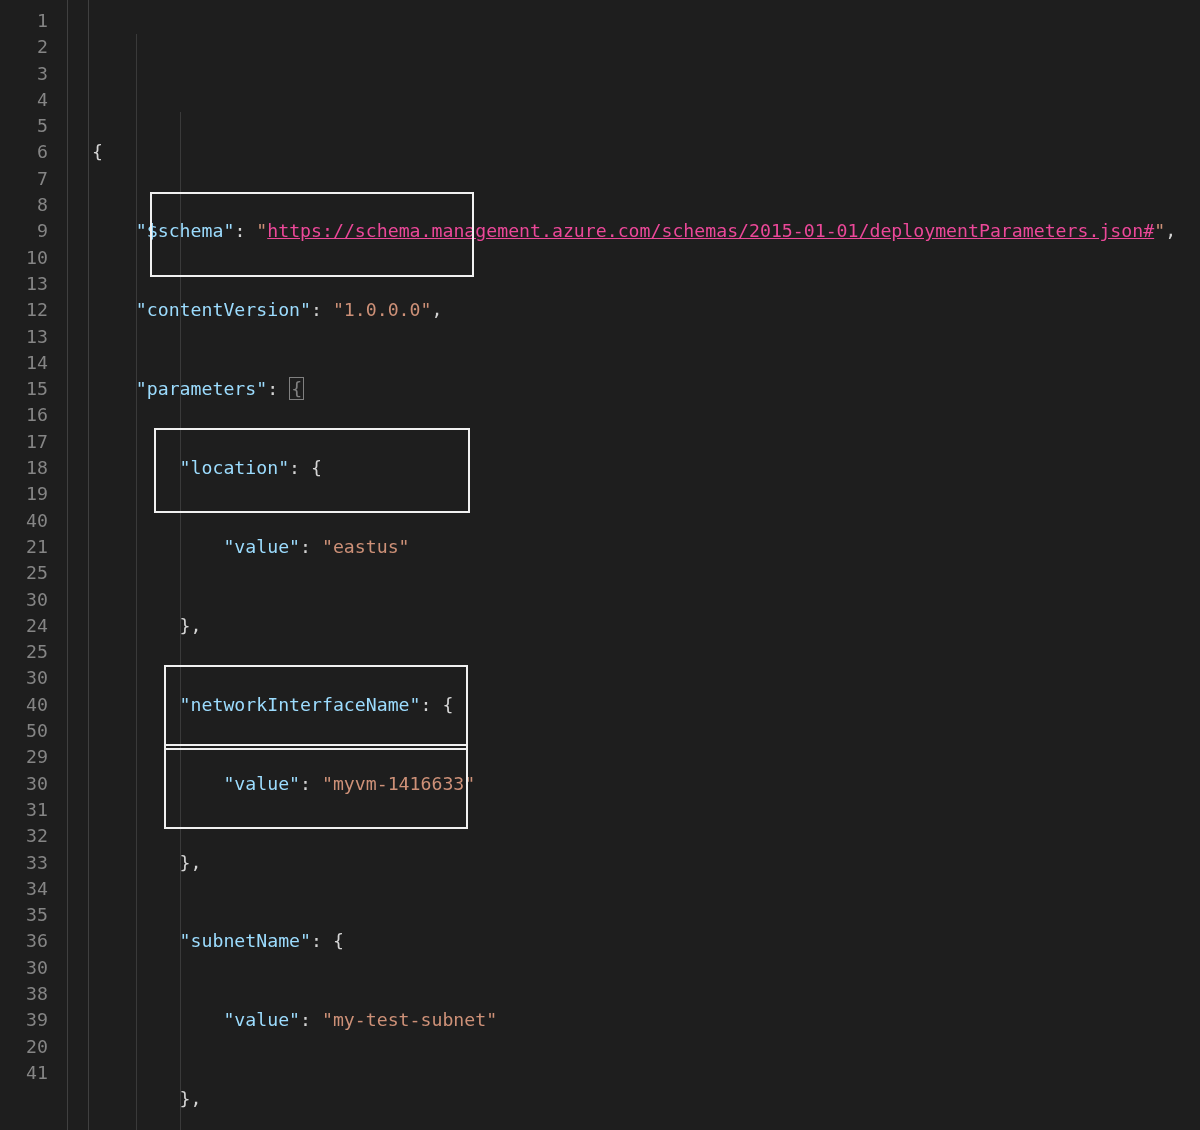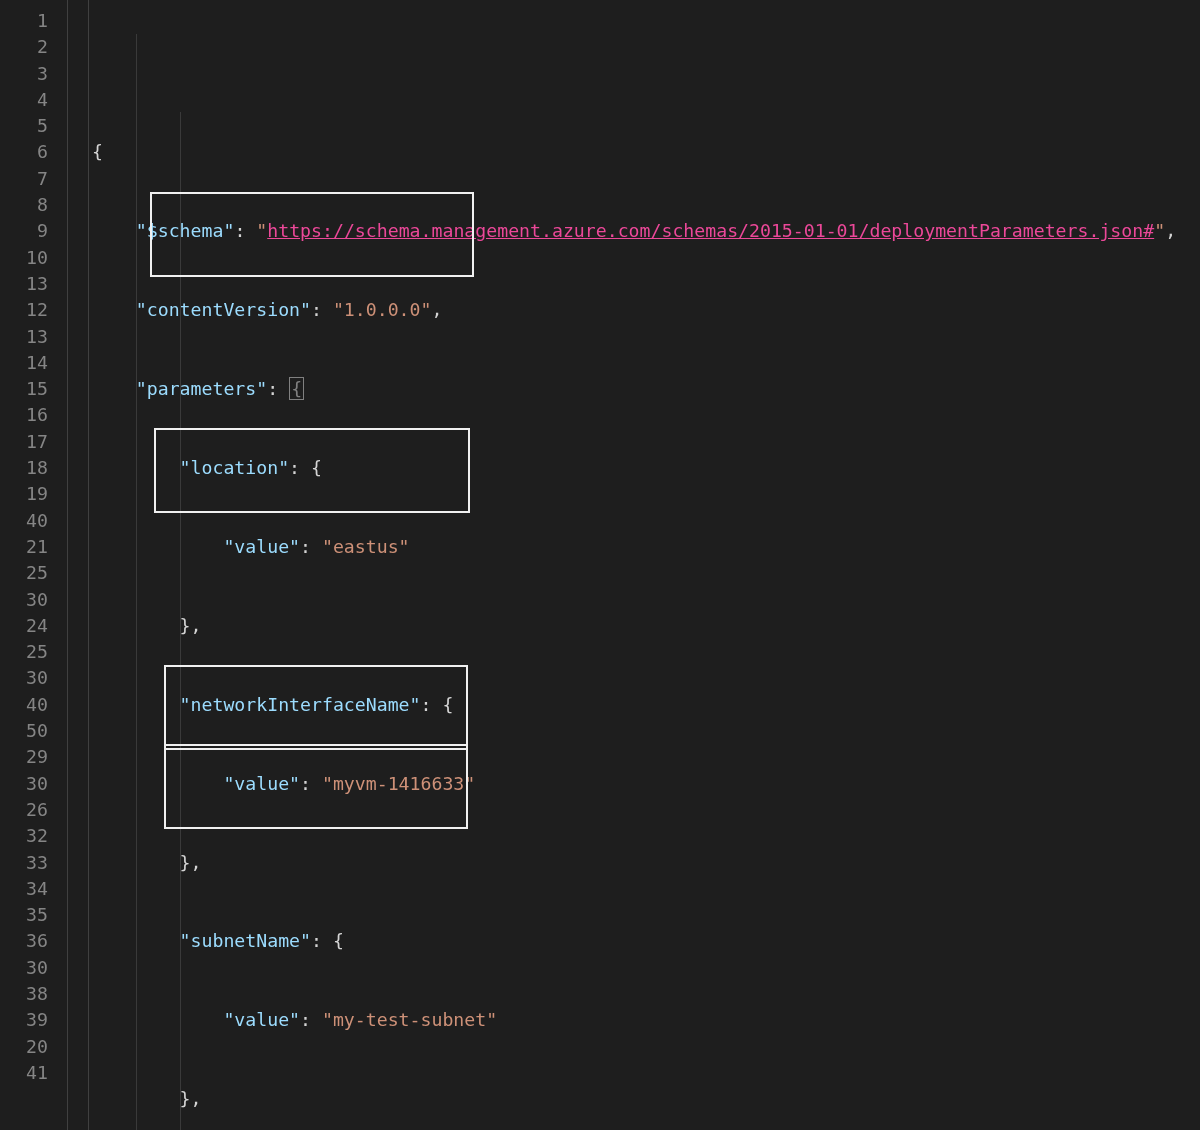--- a/index.html
+++ b/index.html
@@ -92,21 +92,21 @@
     <div class="ln">21</div>
     <div class="ln">25</div>
     <div class="ln">30</div>
     <div class="ln">24</div>
     <div class="ln">25</div>
     <div class="ln">30</div>
     <div class="ln">40</div>
     <div class="ln">50</div>
     <div class="ln">29</div>
     <div class="ln">30</div>
-    <div class="ln">26</div>
+    <div class="ln">31</div>
     <div class="ln">32</div>
     <div class="ln">33</div>
     <div class="ln">34</div>
     <div class="ln">35</div>
     <div class="ln">36</div>
     <div class="ln">30</div>
     <div class="ln">38</div>
     <div class="ln">39</div>
     <div class="ln">20</div>
     <div class="ln">41</div>

